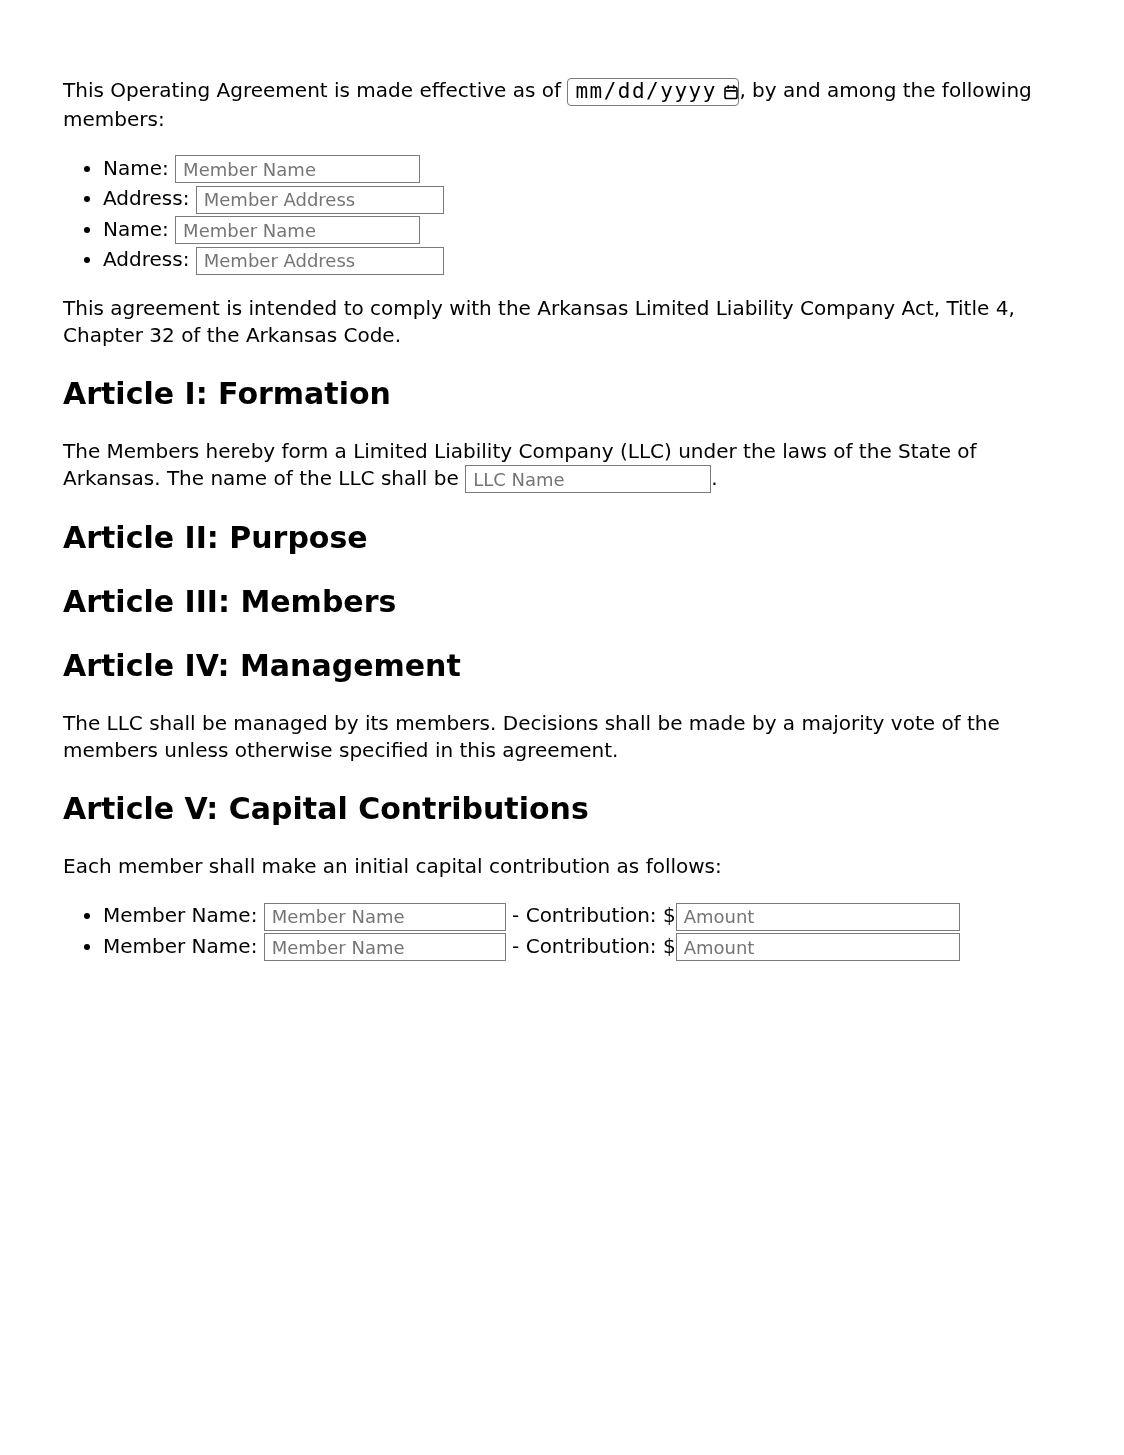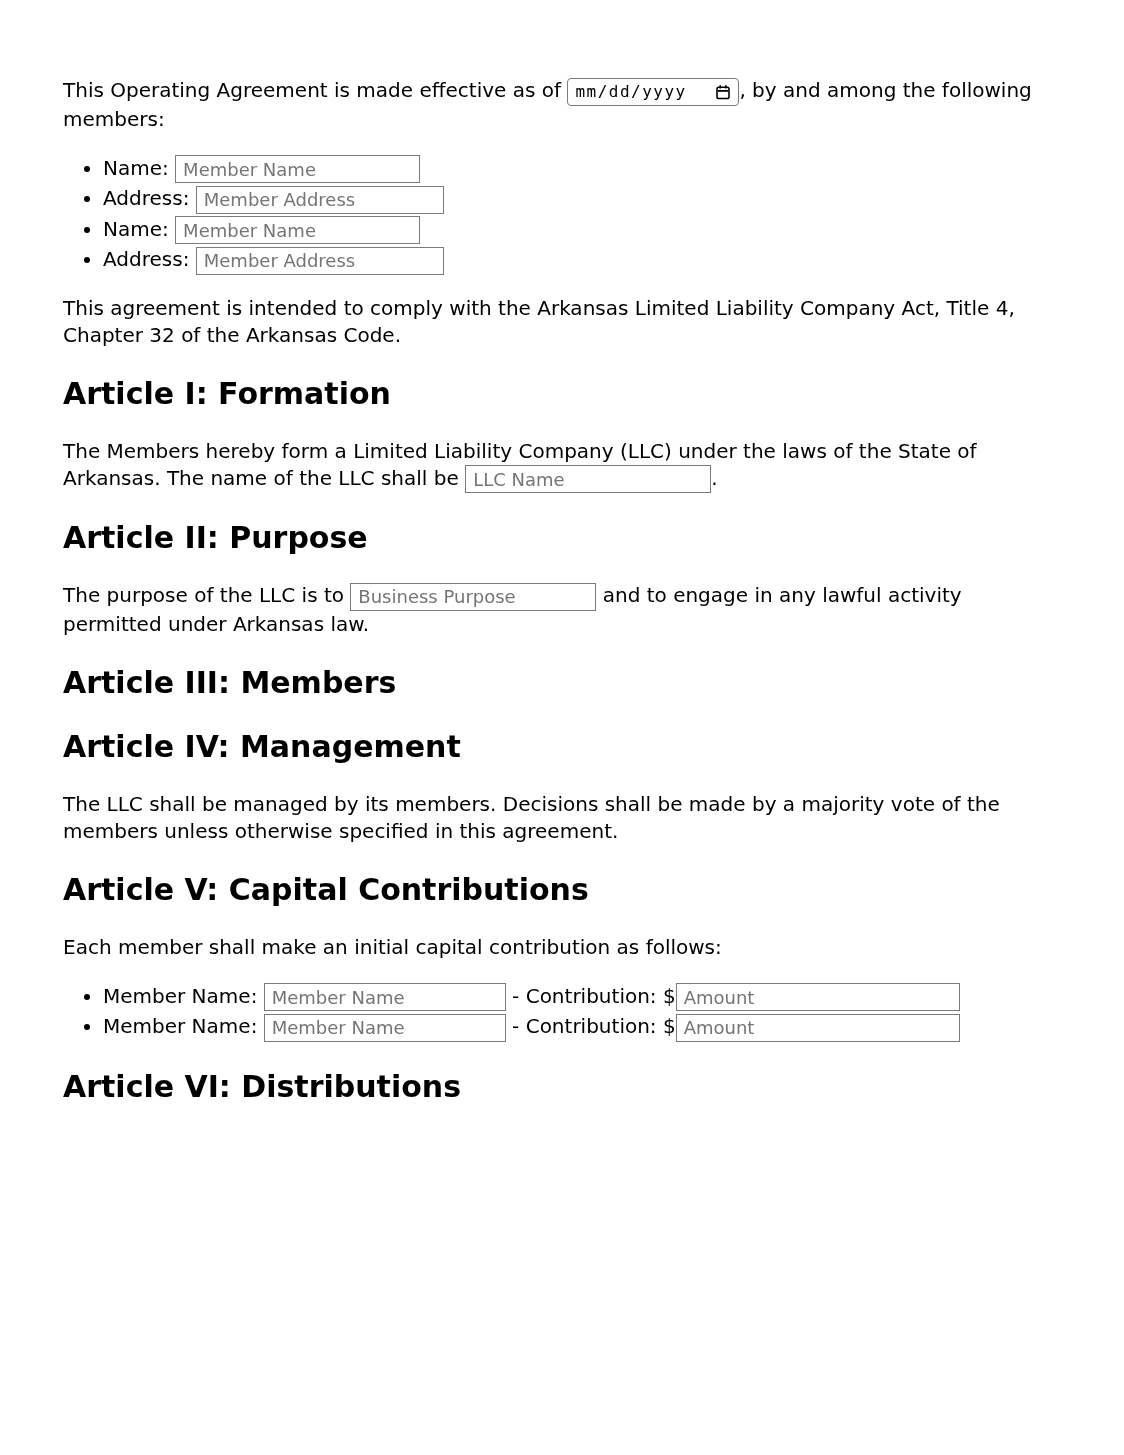--- a/index.html
+++ b/index.html
@@ -73,21 +73,21 @@
     box-sizing: border-box;
     padding: 0 7px;
     border: 1px solid #7b7b7b;
     border-radius: 4px;
     background: #ffffff;
     vertical-align: middle;
     cursor: default;
   }
   .date-text {
     font-family: "DejaVu Sans Mono", "Liberation Mono", monospace;
-    font-size: 16px;
+    font-size: 21px;
     letter-spacing: 1.5px;
     color: #000000;
     white-space: nowrap;
   }
   .cal-icon { flex: 0 0 auto; margin-left: 6px; }
 
   .watermark {
     font-family: "Liberation Mono", "DejaVu Sans Mono", monospace;
     font-size: 46px;
     letter-spacing: 1px;
@@ -139,25 +139,20 @@
 
   <h2>Article I: Formation</h2>
 
   <p>
     <span>The Members hereby form a Limited Liability Company (LLC) under the laws of the State of Arkansas. The name of the LLC shall be</span>
     <input type="text" class="text-field w-246" placeholder="LLC Name" style=""><span>.</span>
   </p>
 
   <h2>Article II: Purpose</h2>
 
-  <p>
-    <span>The purpose of the LLC is to</span>
-    <input type="text" class="text-field w-246" placeholder="Business Purpose" style="">
-    <span>and to engage in any lawful activity permitted under Arkansas law.</span>
-  </p>
 
   <h2>Article III: Members</h2>
 
 
   <h2>Article IV: Management</h2>
 
   <p>The LLC shall be managed by its members. Decisions shall be made by a majority vote of the members unless otherwise specified in this agreement.</p>
 
   <h2>Article V: Capital Contributions</h2>
 
@@ -169,16 +164,15 @@
       <input type="text" class="text-field w-242" placeholder="Member Name" style="">
       <span>- Contribution: $</span><input type="text" class="text-field w-244" placeholder="Amount" style="">
     </li>
     <li>
       <span>Member Name:</span>
       <input type="text" class="text-field w-242" placeholder="Member Name" style="">
       <span>- Contribution: $</span><input type="text" class="text-field w-244" placeholder="Amount" style="">
     </li>
   </ul>
 
-  <h2>Article VI: Distributions</h2>
 
 
 </div>
 
 </body></html>

